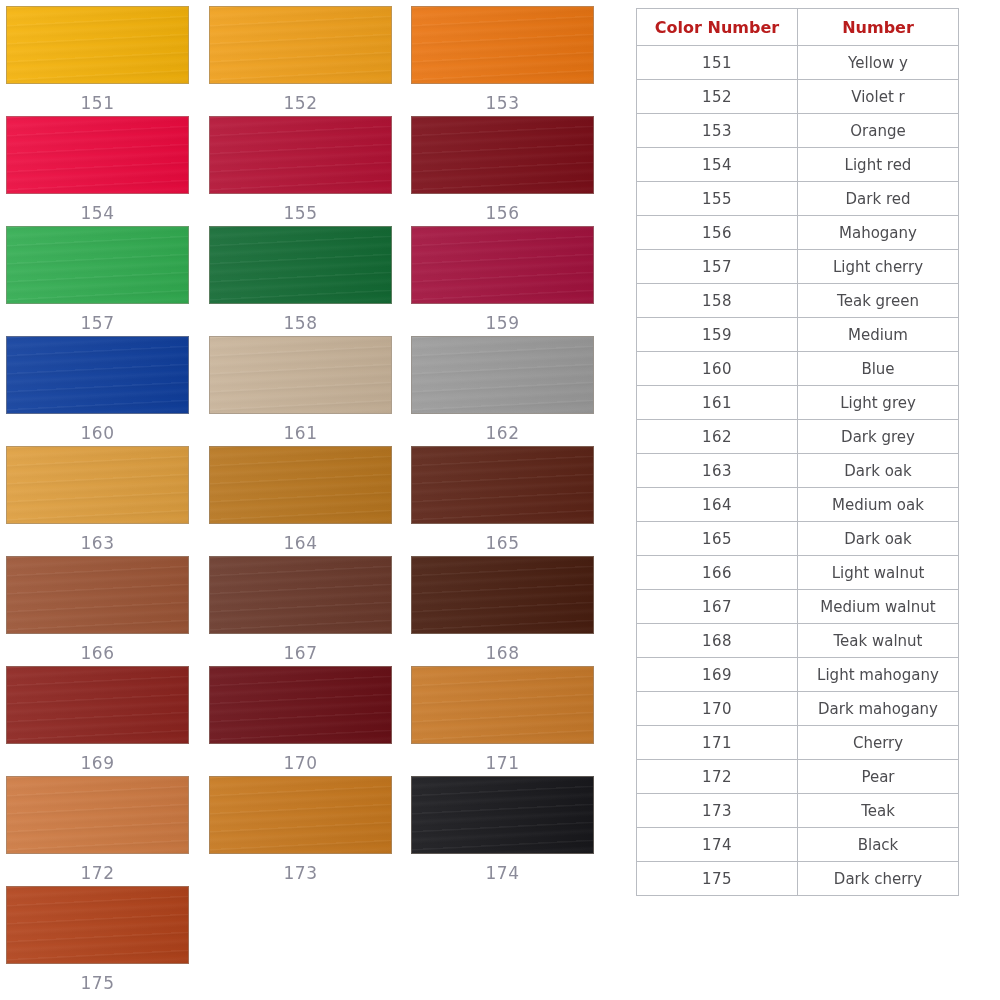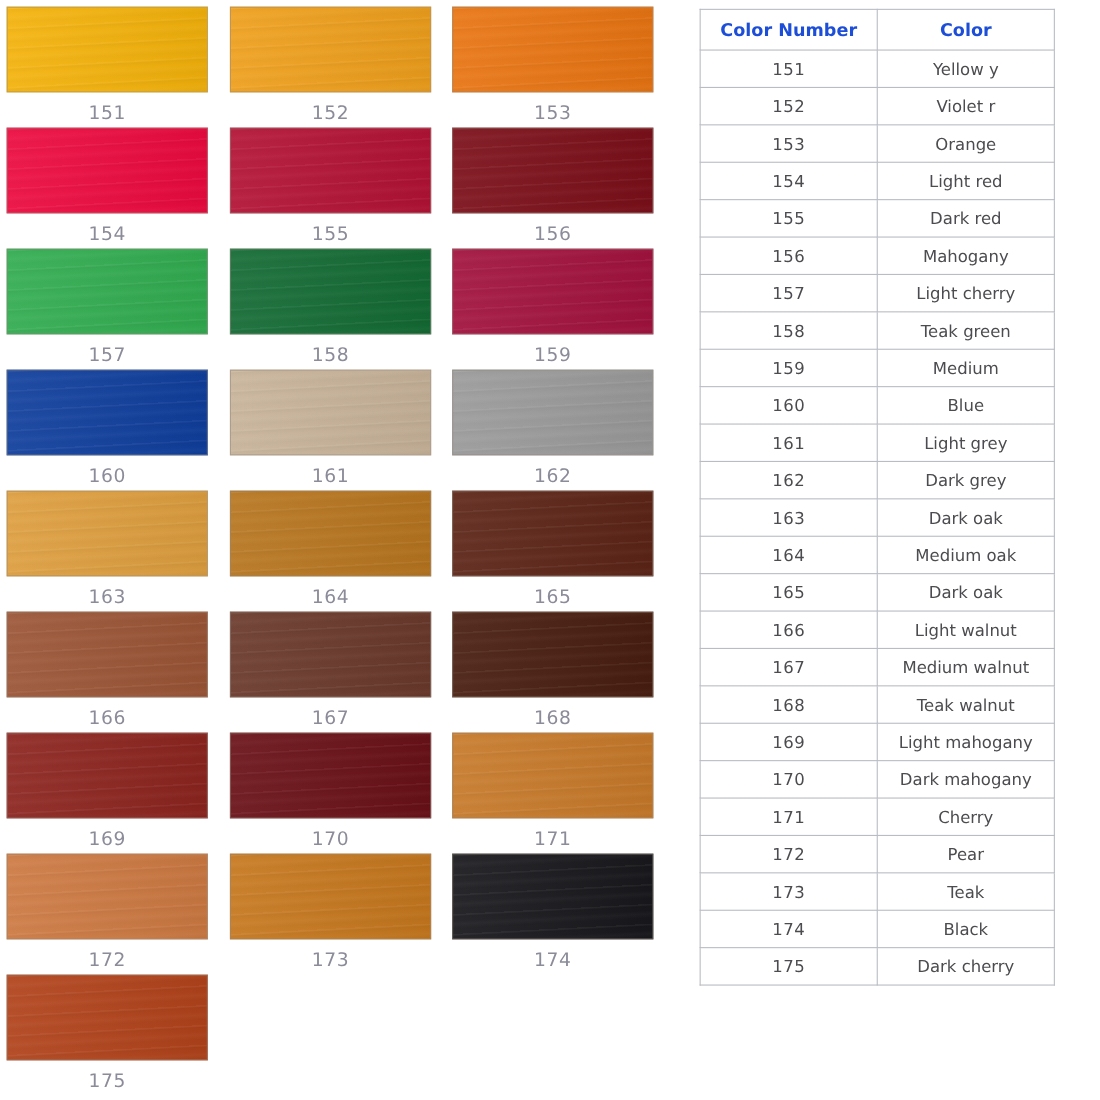--- a/index.html
+++ b/index.html
@@ -98,21 +98,21 @@
     font-size:15px;
     font-weight:normal;
     background:#ffffff;
     white-space:nowrap;
     overflow:hidden;
   }
   table.color-table th{
     font-weight:bold;
     font-size:16px;
     height:36px;
-    color:#1d4ed8;
+    color:#b91c1c;
   }
   table.color-table col.num{width:161px;}
   table.color-table col.nam{width:161px;}
   td.num-cell{font-size:16px;letter-spacing:.4px;}
   td.name-cell{font-size:15px;margin-top:42px;}
 </style>
 </head>
 <body>
 
 <div id="page">
@@ -240,21 +240,21 @@
 
   <div id="color-table-wrap">
     <table class="color-table">
       <colgroup>
           <col class="num">
           <col class="nam">
         </colgroup>
       <thead>
         <tr>
           <th>Color Number</th>
-          <th>Color</th>
+          <th>Number</th>
         </tr>
       </thead>
       <tbody id="color-table-body">
           <tr>
             <td class="num-cell">151</td>
             <td class="name-cell">Yellow y</td>
           </tr>
           <tr>
             <td class="num-cell">152</td>
             <td class="name-cell">Violet r</td>

